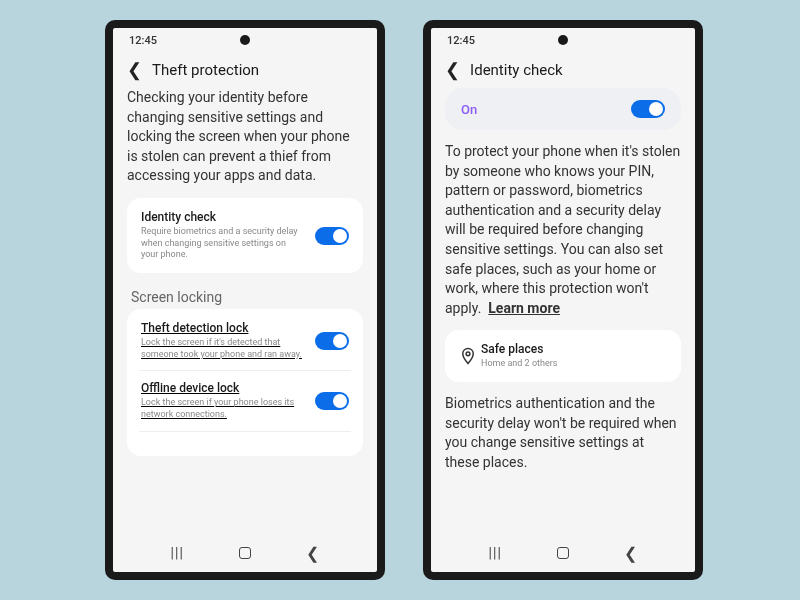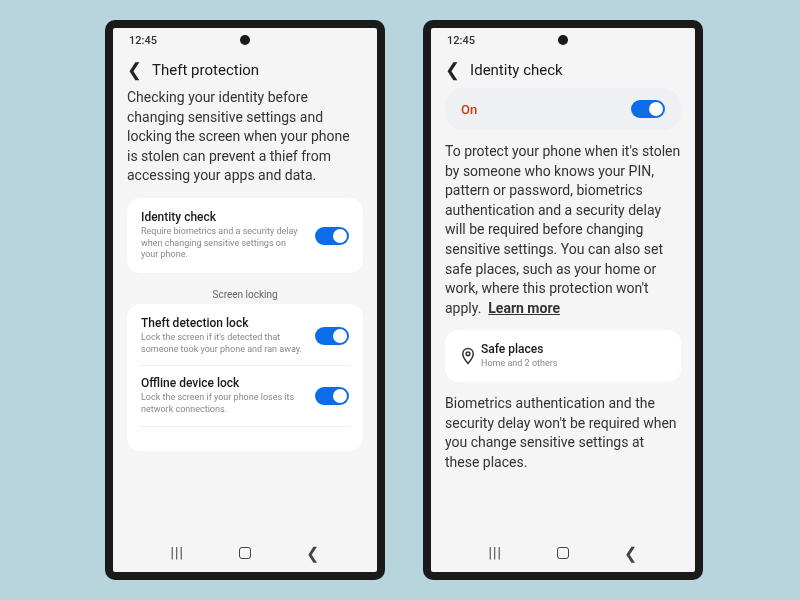--- a/index.html
+++ b/index.html
@@ -88,24 +88,23 @@
     font-weight: 500;
     color: #1a1a1a;
     margin-bottom: 2px;
   }
   .card-sub {
     font-size: 9px;
     line-height: 1.3;
     color: #888;
   }
   .section-label {
-    font-size: 10px;
+    font-size: 14px;
     color: #666;
     padding: 6px 4px 4px;
-    text-align: center;
   }
   .toggle {
     width: 34px;
     height: 18px;
     background: #0b6de8;
     border-radius: 9px;
     position: relative;
     flex-shrink: 0;
   }
   .toggle::after {
@@ -126,21 +125,21 @@
   .on-card {
     background: #eef0f3;
     border-radius: 18px;
     padding: 12px 16px;
     margin-bottom: 12px;
     display: flex;
     align-items: center;
     justify-content: space-between;
   }
   .on-text {
-    color: #c2410c;
+    color: #8b5cf6;
     font-size: 13px;
     font-weight: 500;
   }
   .learn-more { text-decoration: underline; font-weight: bold; }
   .safe-card {
     background: #fff;
     border-radius: 14px;
     padding: 12px 14px;
     display: flex;
     align-items: center;
@@ -197,21 +196,21 @@
         <div class="card-text">
           <div class="card-title">Identity check</div>
           <div class="card-sub">Require biometrics and a security delay when changing sensitive settings on your phone.</div>
         </div>
         <div class="toggle"></div>
       </div>
     </div>
 
     <div class="section-label">Screen locking</div>
 
-    <div class="card" style="padding-bottom:14px;">
+    <div class="card" style="padding-bottom:14px;text-decoration:underline;">
       <div class="card-row">
         <div class="card-text">
           <div class="card-title">Theft detection lock</div>
           <div class="card-sub">Lock the screen if it's detected that someone took your phone and ran away.</div>
         </div>
         <div class="toggle"></div>
       </div>
 
       <div class="divider"></div>
 

